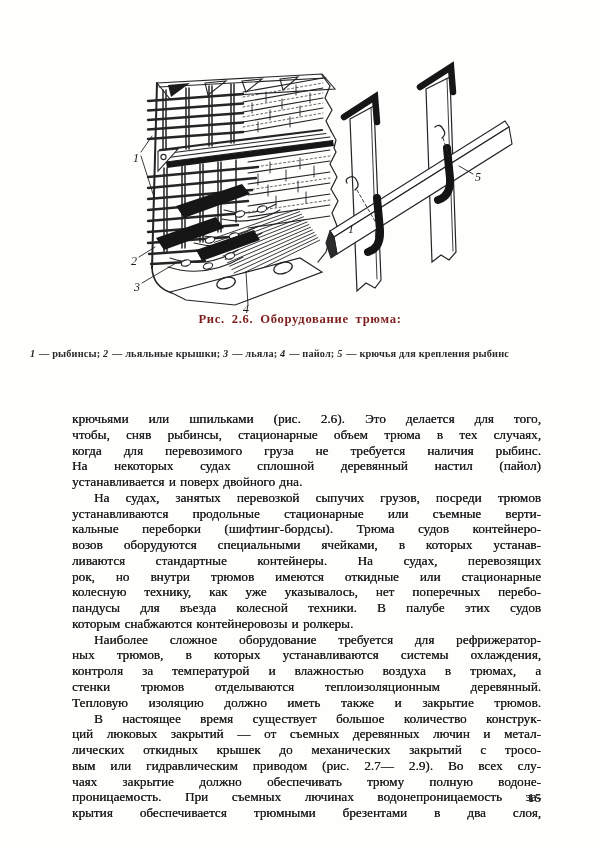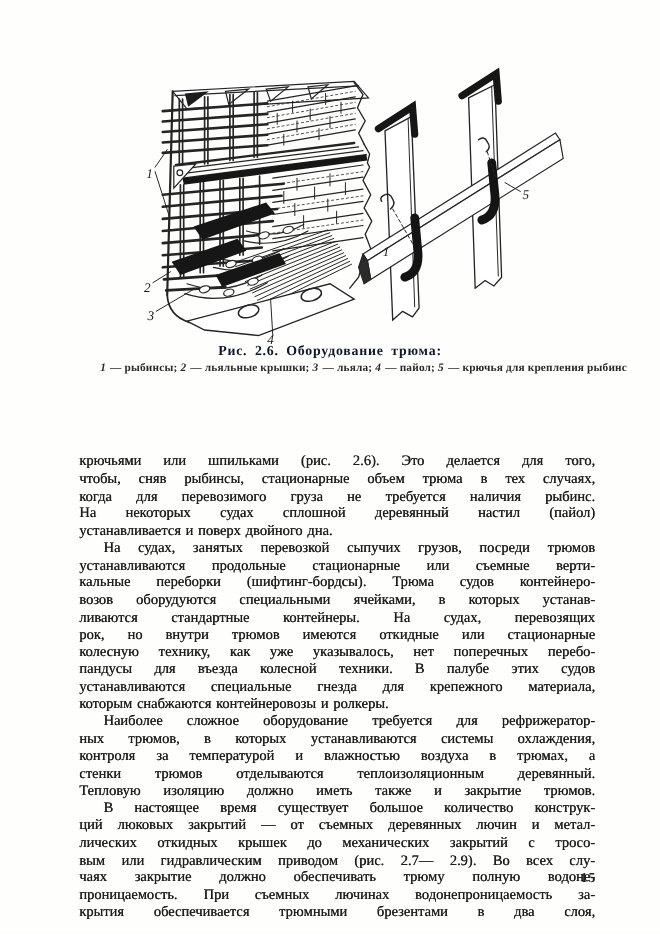--- a/index.html
+++ b/index.html
@@ -7,25 +7,25 @@
     position:relative; width:600px; height:849px; margin:0 auto;
     background:#fefefd; overflow:hidden;
     font-family:"Liberation Serif","DejaVu Serif",serif;
     color:#1e1e1e;
   }
   
   .fig-svg{position:absolute; left:0; top:0;}
   .fig-caption{
     position:absolute; left:0; top:312px; width:600px;
     text-align:center; font-size:12.6px; font-weight:bold;
-    letter-spacing:.7px; word-spacing:3px; color:#0f172a;
+    letter-spacing:.7px; word-spacing:3px; color:#7f1d1d;
   }
   .fig-legend{
-    position:absolute; left:30px; top:329px; width:540px;
-    text-align:right; font-size:10.3px; font-weight:bold;
+    position:absolute; left:30px; top:348px; width:540px;
+    text-align:left; font-size:10.3px; font-weight:bold;
     letter-spacing:.15px; color:#2a2a2a; white-space:nowrap;
   }
   .fig-legend .lgn{font-style:italic; padding-right:1px;}
   
   .body-col{
     position:absolute; left:72px; top:363px; width:469px;margin-top:48px;
   }
   .ln{
     font-size:13.2px; line-height:15.78px; height:15.78px;
     text-align:justify; text-align-last:justify; text-justify:inter-word;
@@ -180,21 +180,20 @@
     <div class="ln">На некоторых судах сплошной деревянный настил (пайол)</div>
     <div class="ln end">устанавливается и поверх двойного дна.</div>
     <div class="ln ind">На судах, занятых перевозкой сыпучих грузов, посреди трюмов</div>
     <div class="ln">устанавливаются продольные стационарные или съемные верти-</div>
     <div class="ln">кальные переборки (шифтинг-бордсы). Трюма судов контейнеро-</div>
     <div class="ln">возов оборудуются специальными ячейками, в которых устанав-</div>
     <div class="ln">ливаются стандартные контейнеры. На судах, перевозящих</div>
     <div class="ln">рок, но внутри трюмов имеются откидные или стационарные</div>
     <div class="ln">колесную технику, как уже указывалось, нет поперечных перебо-</div>
     <div class="ln">пандусы для въезда колесной техники. В палубе этих судов</div>
-    <div class="ln">устанавливаются специальные гнезда для крепежного материала,</div>
     <div class="ln end">которым снабжаются контейнеровозы и ролкеры.</div>
     <div class="ln ind">Наиболее сложное оборудование требуется для рефрижератор-</div>
     <div class="ln">ных трюмов, в которых устанавливаются системы охлаждения,</div>
     <div class="ln">контроля за температурой и влажностью воздуха в трюмах, а</div>
     <div class="ln">стенки трюмов отделываются теплоизоляционным деревянный.</div>
     <div class="ln">Тепловую изоляцию должно иметь также и закрытие трюмов.</div>
     <div class="ln ind">В настоящее время существует большое количество конструк-</div>
     <div class="ln">ций люковых закрытий — от съемных деревянных лючин и метал-</div>
     <div class="ln">лических откидных крышек до механических закрытий с тросо-</div>
     <div class="ln">вым или гидравлическим приводом (рис. 2.7— 2.9). Во всех слу-</div>

